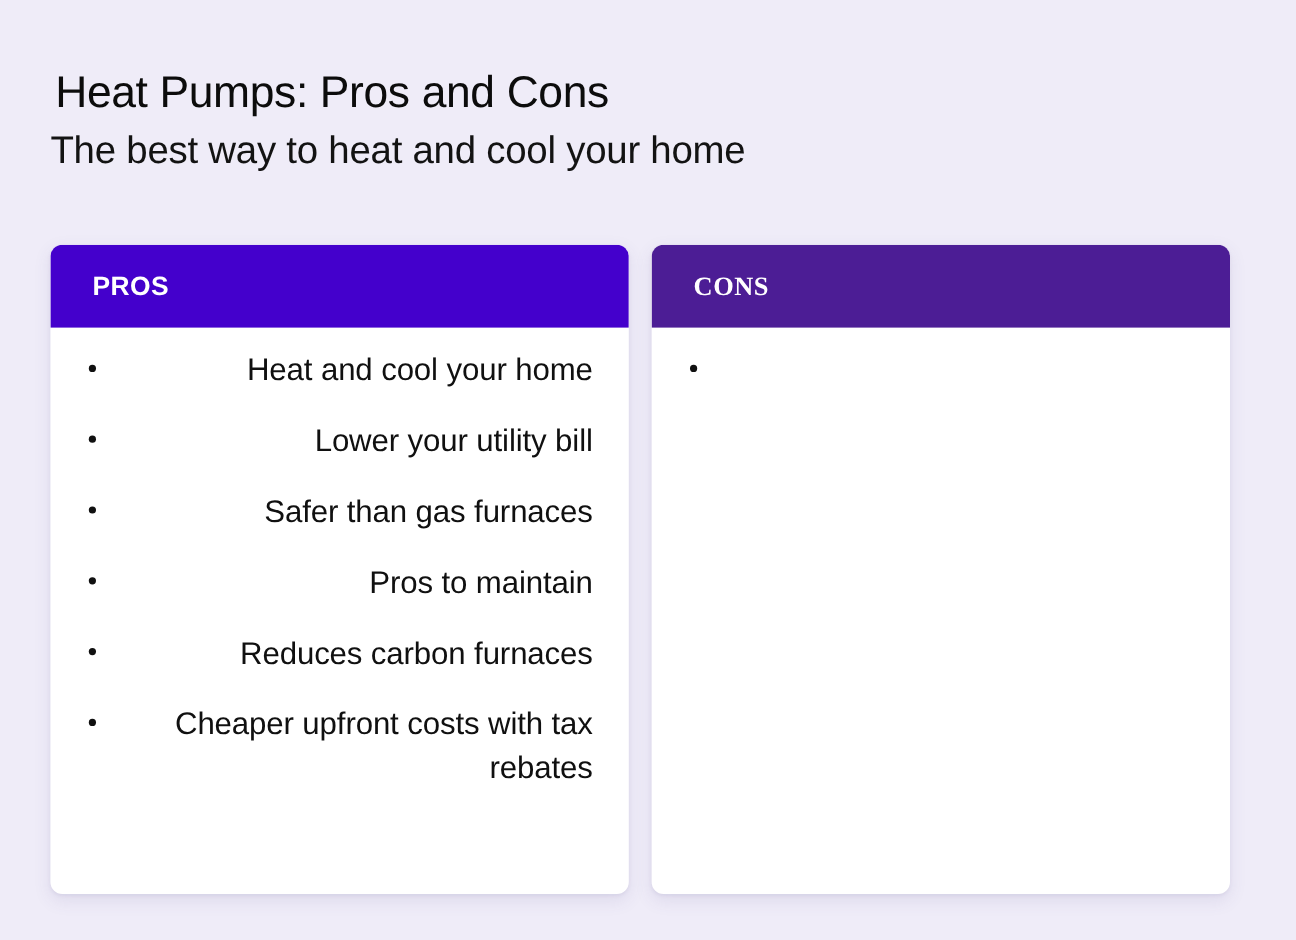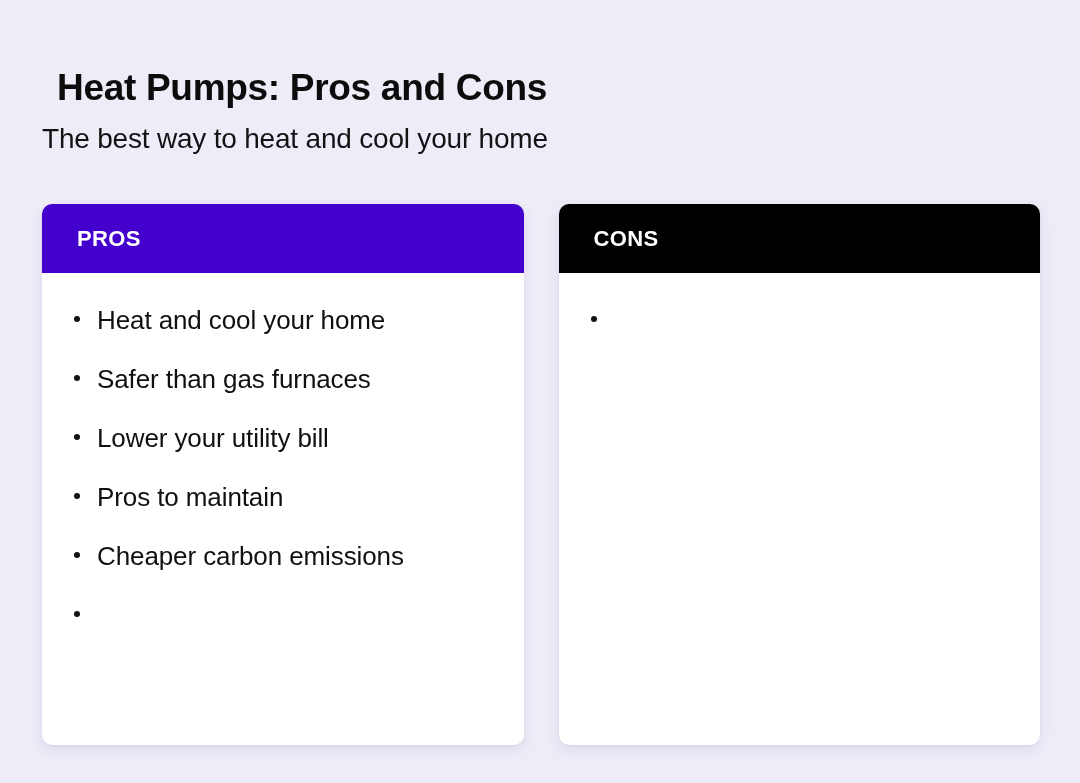--- a/index.html
+++ b/index.html
@@ -22,87 +22,88 @@
 
   
   .header {
     position: absolute;
     left: 42px;
     top: 52px;
     width: 980px;
   }
   .page-title {
     font-size: 37px;
-    font-weight: bold;
+    font-weight: normal;
     color: #0c0c0c;
     letter-spacing: -0.3px;
     line-height: 1.12;
-    margin: 15px;
+    margin: 4px;
     white-space: nowrap;
   }
   .page-subtitle {
-    font-size: 28px;
+    font-size: 32px;
     font-weight: normal;
     color: #131313;
     letter-spacing: -0.2px;
     line-height: 1.16;
     margin: 10px 0 0 0;
     white-space: nowrap;
   }
 
   
   .cards {
     position: absolute;
     left: 42px;
     top: 204px;
     width: 998px;
     display: flex;
-    gap: 35px;
+    gap: 19px;
+    text-align: right;
   }
   .card {
     width: 482px;
     background: #ffffff;
     border-radius: 10px;
     box-shadow: 0 5px 14px rgba(80, 70, 140, 0.10),
                 0 1px 3px rgba(80, 70, 140, 0.07);
     overflow: hidden;
     display: flex;
     flex-direction: column;
     min-height: 541px;
   }
   .card-header {
     height: 69px;
     display: flex;
     align-items: center;
     padding: 0 0 0 35px;
     box-sizing: border-box;
   }
   .card-header.pros { background: #4400cc; }
-  .card-header.cons { background: #000000; }
+  .card-header.cons { background: #4c1d95; font-family: Liberation Serif, serif; }
   .card-header-label {
     color: #ffffff;
     font-size: 22px;
     font-weight: bold;
     letter-spacing: 0.4px;
   }
 
   .card-body {
     flex: 1;
     padding: 18px 30px 30px 30px;
     box-sizing: border-box;
   }
   .bullet-list {
     list-style: none;
     margin: 0;
     padding: 0;
   }
   .bullet-item {
     position: relative;
     padding-left: 25px;
-    margin: 12px 0 24px 0;
+    margin: 0 0 24px 0;
     font-size: 26px;
     line-height: 1.35;
     color: #101010;
     letter-spacing: -0.1px;
   }
   .bullet-item:last-child { margin-bottom: 0; }
   .bullet-dot {
     position: absolute;
     left: 2px;
     top: 13px;
@@ -130,36 +131,37 @@
         <span class="card-header-label">PROS</span>
       </div>
       <div class="card-body">
         <ul class="bullet-list">
           <li class="bullet-item">
             <span class="bullet-dot"></span>
             <span class="bullet-text">Heat and cool your home</span>
           </li>
           <li class="bullet-item">
             <span class="bullet-dot"></span>
-            <span class="bullet-text">Safer than gas furnaces</span>
+            <span class="bullet-text">Lower your utility bill</span>
           </li>
           <li class="bullet-item">
             <span class="bullet-dot"></span>
-            <span class="bullet-text">Lower your utility bill</span>
+            <span class="bullet-text">Safer than gas furnaces</span>
           </li>
           <li class="bullet-item">
             <span class="bullet-dot"></span>
             <span class="bullet-text">Pros to maintain</span>
           </li>
           <li class="bullet-item">
             <span class="bullet-dot"></span>
-            <span class="bullet-text">Cheaper carbon emissions</span>
+            <span class="bullet-text">Reduces carbon furnaces</span>
           </li>
           <li class="bullet-item">
             <span class="bullet-dot"></span>
+            <span class="bullet-text">Cheaper upfront costs with tax rebates</span>
           </li>
         </ul>
       </div>
     </div>
 
     <div class="card">
       <div class="card-header cons">
         <span class="card-header-label">CONS</span>
       </div>
       <div class="card-body">

